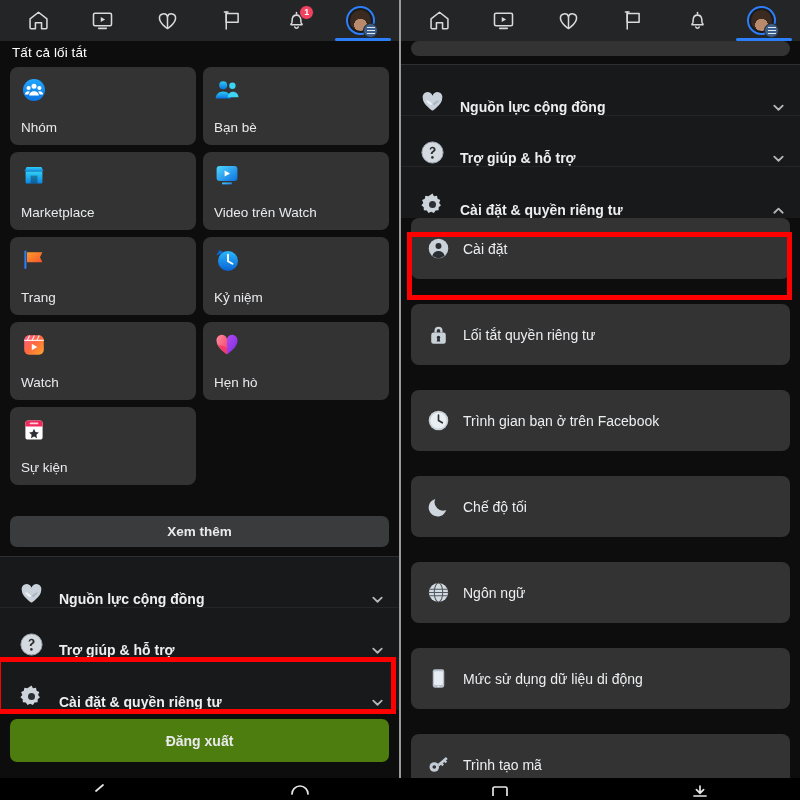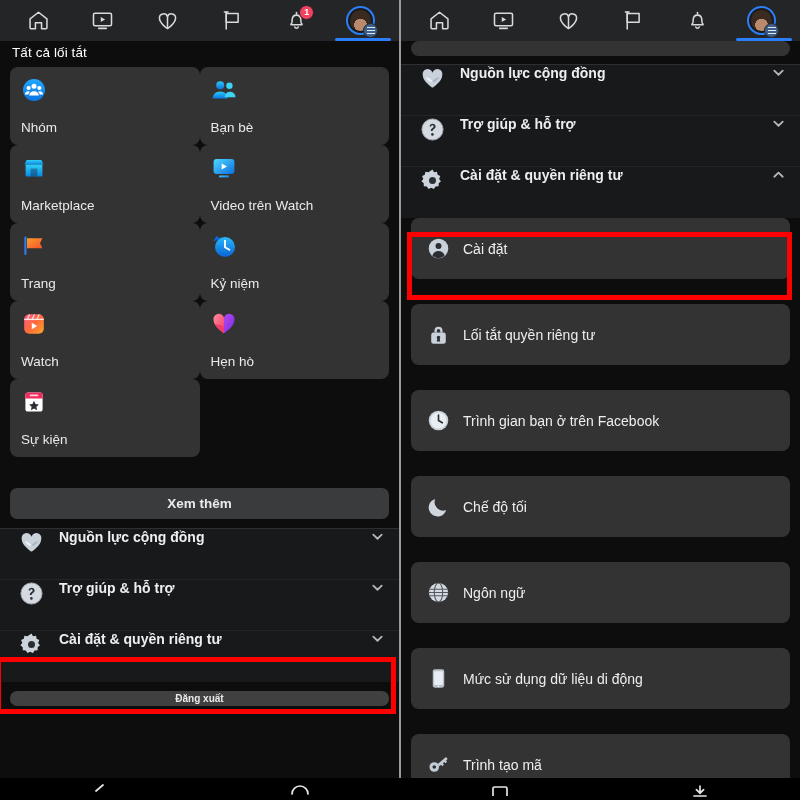--- a/index.html
+++ b/index.html
@@ -95,21 +95,21 @@
   .section-title {
     color: #ffffff;
     font-size: 13.5px;
     padding: 4px 12px 3px 12px;
     letter-spacing: .1px;
   }
 
   .grid {
     display: grid;
     grid-template-columns: 1fr 1fr;
-    gap: 0;
+    gap: 7px;
     padding: 4px 10px 4px 10px;
   }
   .tile {
     background: #333334;
     border-radius: 8px;
     height: 78px;
     padding: 10px 11px;
     display: flex;
     flex-direction: column;
     justify-content: space-between;
@@ -127,36 +127,36 @@
     height: 31px;
     display: flex; align-items: center; justify-content: center;
     color: #e9eaec; font-size: 13.5px; font-weight: bold;
   }
 
   .hr { height: 1px; background: #2e2f30; margin: 0 0 0 0; }
 
   .srow {
     position: relative;
     height: 51px;
-    display: flex; align-items: flex-start;
+    display: flex; align-items: flex-end;
     padding: 0 14px 0 18px;
     background: #18191a;
     border-bottom: 1px solid #242526;
   }
   .srow .s-ico { width: 27px; height: 27px; flex: 0 0 27px; margin-right: 14px; }
   .srow .s-label { flex: 1; color: #eceef0; font-size: 14px; font-weight: bold; }
   .chev { width: 15px; height: 15px; opacity: .85; }
 
   .logout-wrap { padding: 9px 10px; background: #0d0d0e; }
   .logout {
-    background: #404040;
+    background: #4d7c0f;
     border-radius: 7px;
-    height: 15px;
+    height: 43px;
     display: flex; align-items: center; justify-content: center;
-    color: #e9eaec; font-size: 10px; font-weight: bold;
+    color: #e9eaec; font-size: 14px; font-weight: bold;
   }
 
   
   .sub-list { padding: 0 10px; }
   .sub-item {
     background: #333334;
     border-radius: 8px;
     height: 61px;
     display: flex; align-items: center;
     padding: 0 16px;

